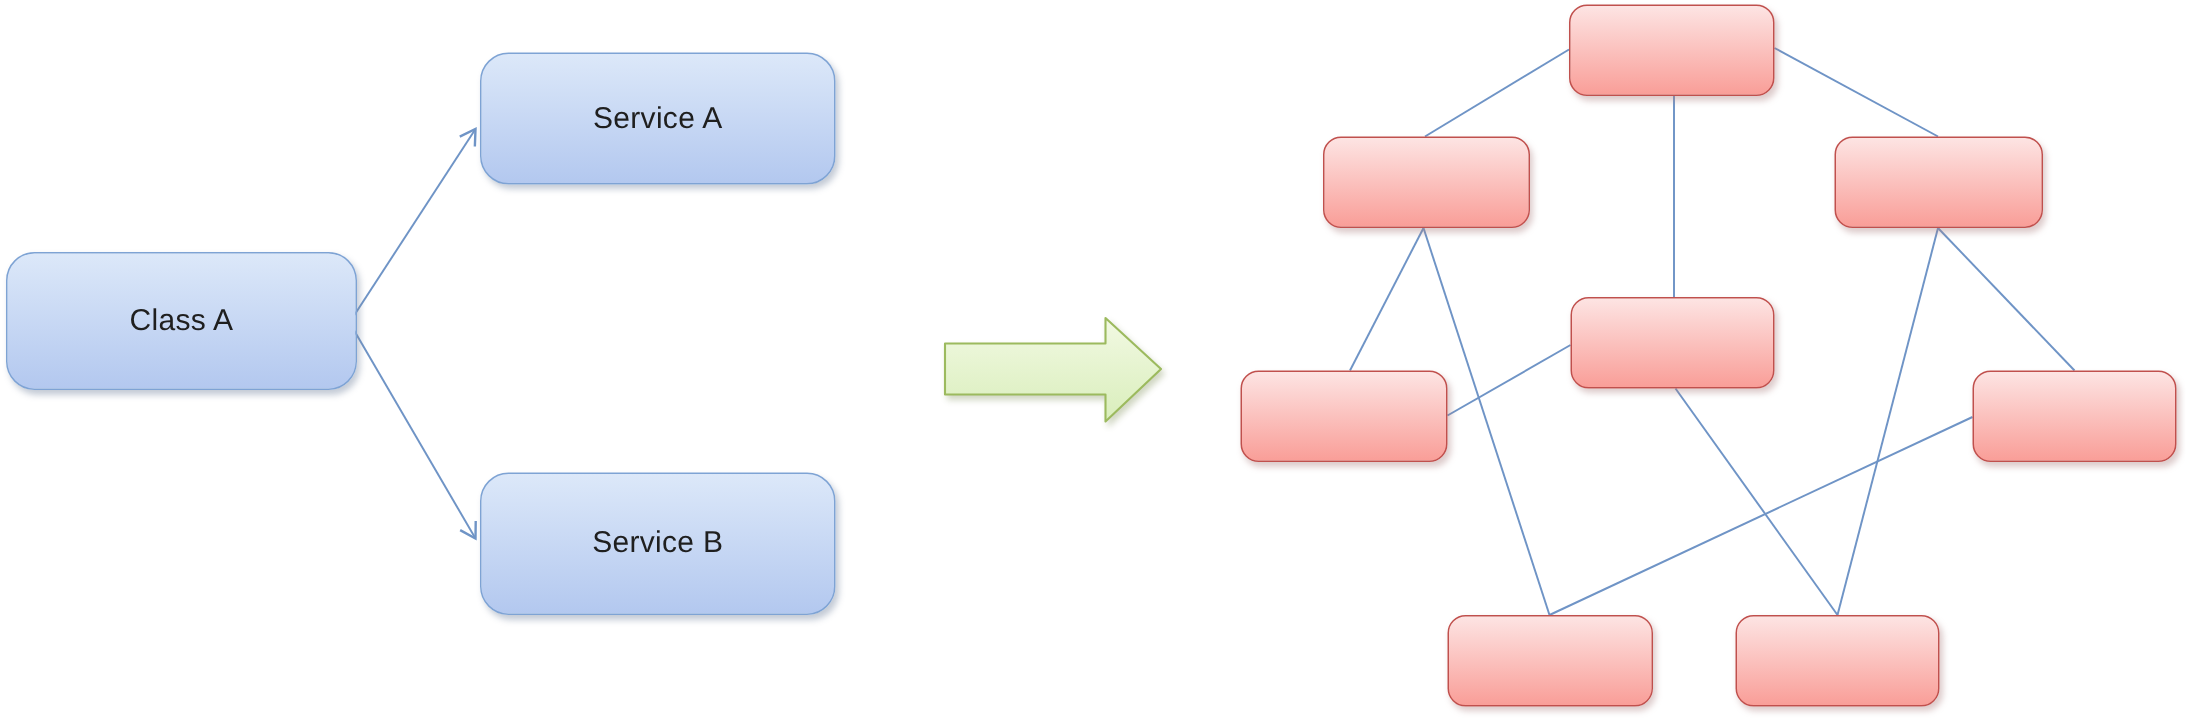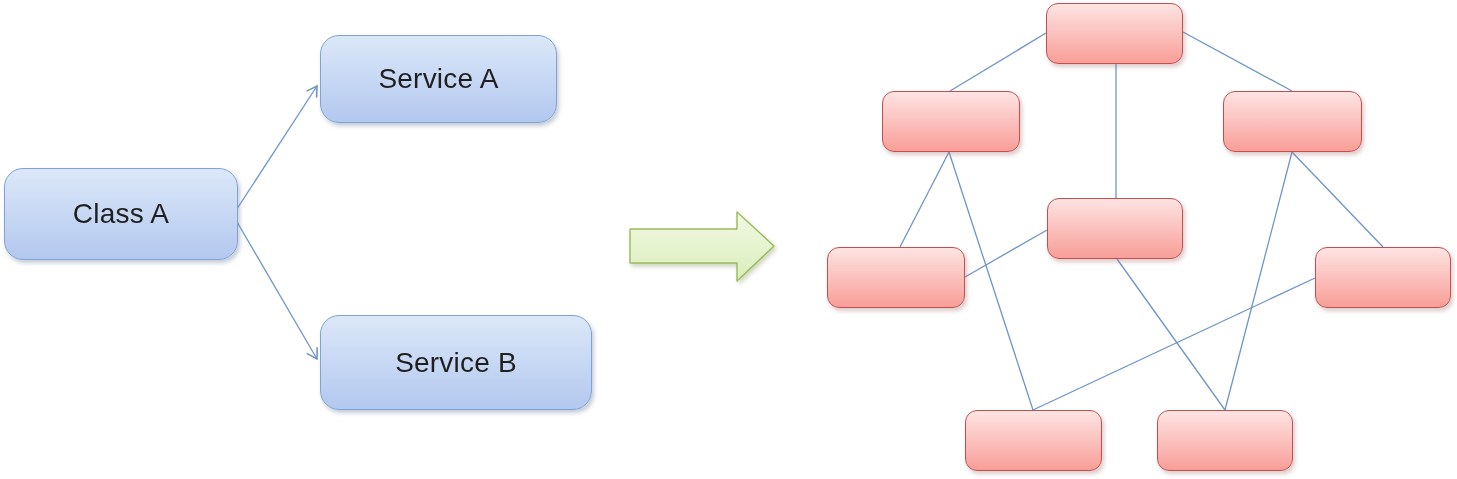--- a/index.html
+++ b/index.html
@@ -17,21 +17,21 @@
     border:1.5px solid var(--blue-border);
     border-radius:19px;
     box-shadow:2px 3px 4px rgba(125,140,165,.45);
   }
   .node.red{
     background:linear-gradient(to bottom,var(--red-top),var(--red-bottom));
     border:1.5px solid var(--red-border);
     border-radius:12px;
     box-shadow:2px 3px 4px rgba(170,125,125,.4);
   }
-  .node-label{font-size:28px;color:var(--text);letter-spacing:.2px;}
+  .node-label{font-size:20px;color:var(--text);letter-spacing:.2px;}
   #green-arrow{filter:drop-shadow(2px 3px 2px rgba(150,165,120,.45));}
 </style>
 </head>
 <body>
 
 <div class="canvas">
   <svg class="layer" viewBox="0 0 1457 479">
     <defs>
       <linearGradient id="gradGreen" x1="0" y1="0" x2="0" y2="1">
         <stop id="gg-top" offset="0" stop-color="#f2f9e3"></stop>
@@ -59,21 +59,21 @@
       </g>
     <polygon id="green-arrow" points="630,229 737,229 737,212 774,246 737,281 737,263 630,263" fill="url(#gradGreen)" stroke="#9cba5e" stroke-width="1.4" stroke-linejoin="round"></polygon>
   </svg>
   <div id="node-layer">
       <div class="node blue" style="left: 4px; top: 168px; width: 234px; height: 92px;">
         <span class="node-label">Class A</span>
       </div>
       <div class="node blue" style="left: 320px; top: 35px; width: 237px; height: 88px;">
         <span class="node-label">Service A</span>
       </div>
-      <div class="node blue" style="left: 320px; top: 315px; width: 272px; height: 95px;">
+      <div class="node blue" style="left: 320px; top: 315px; width: 237px; height: 95px;">
         <span class="node-label">Service B</span>
       </div>
       <div class="node red" style="left: 1046px; top: 3px; width: 137px; height: 61px;"></div>
       <div class="node red" style="left: 882px; top: 91px; width: 138px; height: 61px;"></div>
       <div class="node red" style="left: 1223px; top: 91px; width: 139px; height: 61px;"></div>
       <div class="node red" style="left: 1047px; top: 198px; width: 136px; height: 61px;"></div>
       <div class="node red" style="left: 827px; top: 247px; width: 138px; height: 61px;"></div>
       <div class="node red" style="left: 1315px; top: 247px; width: 136px; height: 61px;"></div>
       <div class="node red" style="left: 965px; top: 410px; width: 137px; height: 61px;"></div>
       <div class="node red" style="left: 1157px; top: 410px; width: 136px; height: 61px;"></div>

